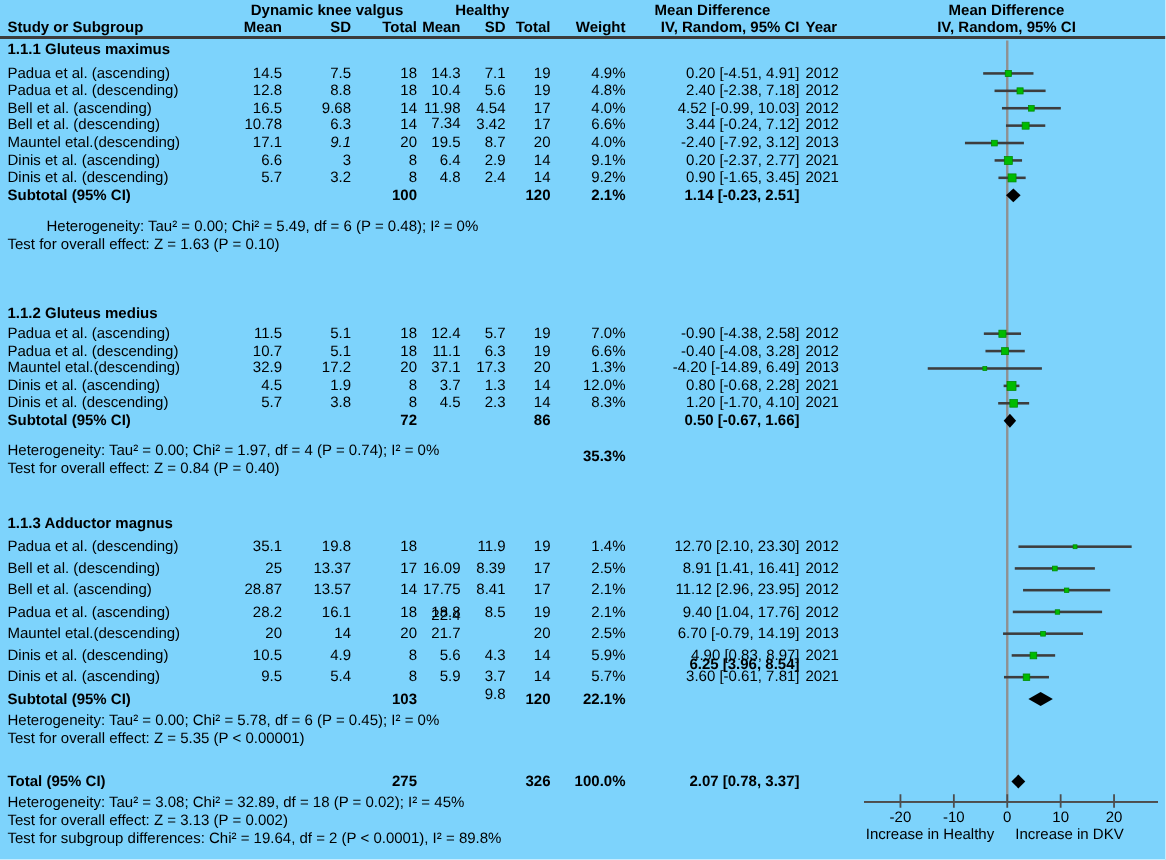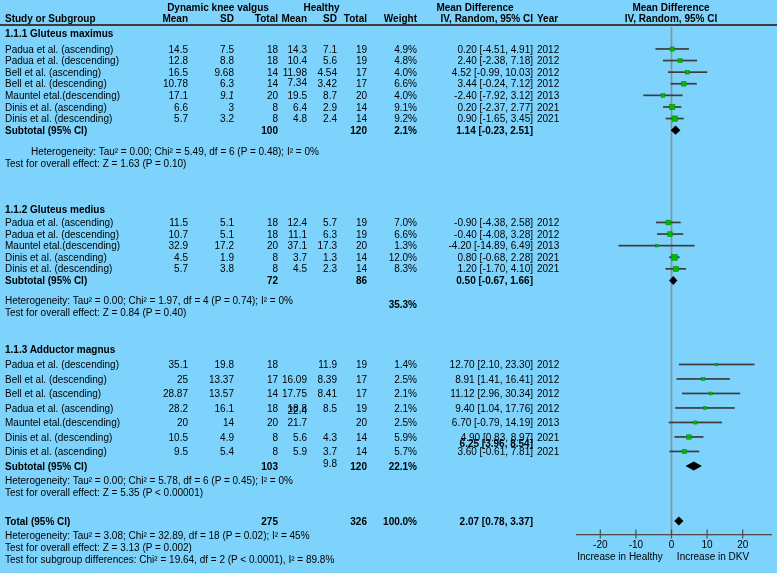--- a/index.html
+++ b/index.html
@@ -197,21 +197,21 @@
       <div class="cell r" style="left: 383px; width: 150px; top: 373.5px;">8.91 [1.41, 16.41]</div>
       <div class="cell" style="left: 537px; top: 373.5px;">2012</div>
       <div class="cell" style="left: 5px; top: 388px;">Bell et al. (ascending)</div>
       <div class="cell r" style="left: 38px; width: 150px; top: 388px;">28.87</div>
       <div class="cell r" style="left: 84px; width: 150px; top: 388px;">13.57</div>
       <div class="cell r" style="left: 128px; width: 150px; top: 388px;">14</div>
       <div class="cell r" style="left: 157px; width: 150px; top: 388px;">17.75</div>
       <div class="cell r" style="left: 187px; width: 150px; top: 388px;">8.41</div>
       <div class="cell r" style="left: 217px; width: 150px; top: 388px;">17</div>
       <div class="cell r" style="left: 267px; width: 150px; top: 388px;">2.1%</div>
-      <div class="cell r" style="left: 383px; width: 150px; top: 388px;">11.12 [2.96, 30.34]</div>
+      <div class="cell r" style="left: 383px; width: 150px; top: 388px;">11.12 [2.96, 23.95]</div>
       <div class="cell" style="left: 537px; top: 388px;">2012</div>
       <div class="cell" style="left: 5px; top: 402.5px;">Padua et al. (ascending)</div>
       <div class="cell r" style="left: 38px; width: 150px; top: 402.5px;">28.2</div>
       <div class="cell r" style="left: 84px; width: 150px; top: 402.5px;">16.1</div>
       <div class="cell r" style="left: 128px; width: 150px; top: 402.5px;">18</div>
       <div class="cell r" style="left: 157px; width: 150px; top: 402.5px;">18.8</div>
       <div class="cell r" style="left: 187px; width: 150px; top: 402.5px;">8.5</div>
       <div class="cell r" style="left: 217px; width: 150px; top: 402.5px;">19</div>
       <div class="cell r" style="left: 267px; width: 150px; top: 402.5px;">2.1%</div>
       <div class="cell r" style="left: 383px; width: 150px; top: 402.5px;">9.40 [1.04, 17.76]</div>

